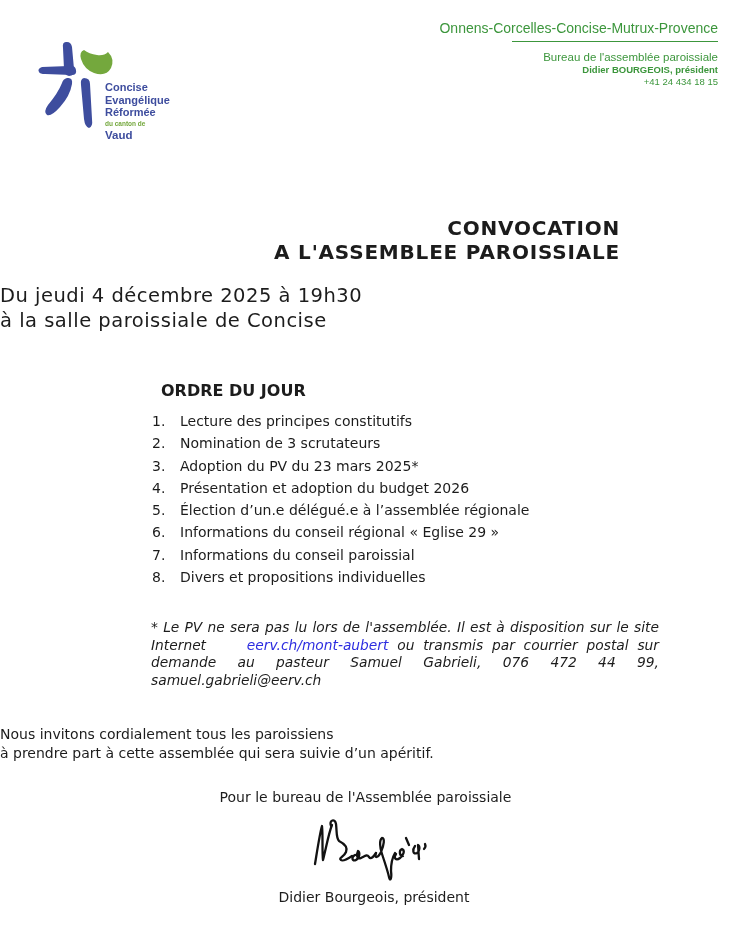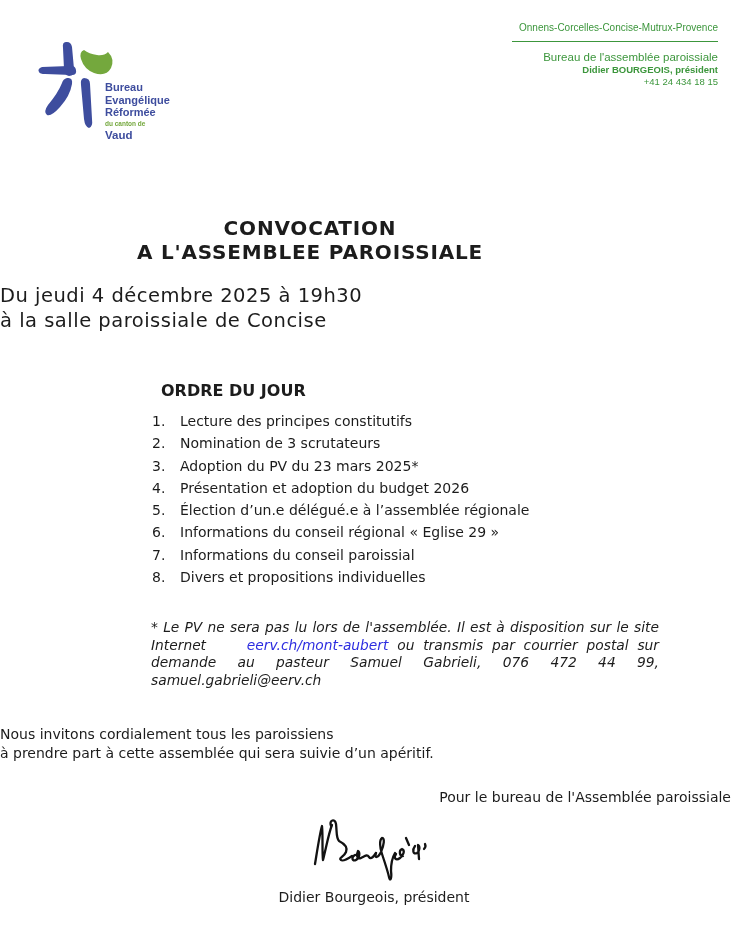--- a/index.html
+++ b/index.html
@@ -12,45 +12,45 @@
   .cross-stroke{fill:var(--logo_blue,#3E4D9E);}
   .leaf{fill:var(--logo_green,#74A83D);}
   .logo-text{position:absolute;left:69px;top:41px;font-family:"Liberation Sans",sans-serif;
              color:var(--logo_blue,#3E4D9E);font-size:11px;line-height:12.5px;font-weight:bold;}
   .logo-text .canton{font-size:6.5px;line-height:8px;color:var(--logo_green,#74A83D);margin-top:1px;}
   .logo-text .vaud{font-size:11.5px;margin-top:1px;}
 
   .letterhead{position:absolute;top:19px;right:30px;width:300px;text-align:right;
               font-family:"Liberation Sans",sans-serif;color:var(--letterhead_green,#3C963C);}
   .lh-title{font-size:17.5px;font-weight:bold;line-height:20px;}
-  .lh-subtitle{font-size:10px;line-height:14px;margin-top:2px;}
+  .lh-subtitle{font-size:14px;line-height:14px;margin-top:2px;}
   .lh-rule{width:206px;margin:6px 0 0 auto;border:0;border-top:1.6px solid var(--letterhead_green,#3C963C);}
   .lh-office{font-size:11.5px;line-height:13px;margin-top:9px;}
   .lh-president{font-size:9.5px;font-weight:bold;line-height:12px;}
   .lh-phone{font-size:9.5px;line-height:12px;}
 
   
-  .doc-title{position:absolute;top:216px;left:0;width:620px;text-align:center;
+  .doc-title{position:absolute;top:216px;left:0;width:620px;text-align:right;
              font-size:20px;font-weight:bold;line-height:24px;letter-spacing:0.8px;}
   .event{position:absolute;top:283px;left:0;width:748px;
          font-size:19.5px;line-height:25px;letter-spacing:0.5px;}
 
   .agenda-heading{position:absolute;top:381px;left:161px;font-size:16px;font-weight:bold;}
   .agenda{position:absolute;top:413px;left:152px;width:520px;}
   .agenda-row{display:flex;height:22.3px;font-size:14px;}
   .agenda-row .num{width:28px;flex:0 0 28px;}
   .agenda-row .txt{flex:1;}
 
   .footnote{position:absolute;top:619px;left:151px;width:508px;
             font-style:italic;font-size:13.8px;line-height:17.6px;text-align:justify;margin:0;}
   .footnote .link{color:var(--link_blue,#2D2DE0);cursor:pointer;margin-left:32px;}
 
   .invitation{position:absolute;top:725px;left:0;width:748px;
               font-size:14px;line-height:18.5px;}
-  .closing-line{position:absolute;top:789px;left:0;width:731px;text-align:right;font-size:14px;}
+  .closing-line{position:absolute;top:789px;left:0;width:731px;text-align:center;font-size:14px;}
   .signature-wrap{position:absolute;top:815px;left:0;width:748px;display:flex;justify-content:center;}
   .signature-wrap svg{display:block;}
   .sig{fill:none;stroke:var(--signature_ink,#121212);stroke-width:2.3;stroke-linecap:round;stroke-linejoin:round;}
   .signatory{position:absolute;top:889px;left:0;width:748px;text-align:center;font-size:14px;}
 </style>
 </head>
 <body>
 
 <div class="page">
 
@@ -61,21 +61,21 @@
 
       <path class="cross-stroke" d="M6 27 Q1 29 3 32 Q4 34 9 34 L36 35 Q41 35 40 30 Q39 25 33 26 L6 27 Z"></path>
 
       <path class="cross-stroke" d="M31 38 Q37 37 36 44 Q34 56 24 67 Q15 77 11 75 Q7 72 12 65 Q22 53 26 43 Q27 39 31 38 Z"></path>
 
       <path class="cross-stroke" d="M48 38 Q44 39 45 45 L48 79 Q49 87 53 88 Q57 87 56 79 L54 44 Q54 38 48 38 Z"></path>
 
       <path class="leaf" d="M48 10 Q43 12 45 19 Q48 29 58 33 Q70 37 75 28 Q79 19 72 12 Q68 16 61 15 Q53 14 48 10 Z"></path>
     </svg>
     <div class="logo-text">
-      <div>Bureau</div>
+      <div>Concise</div>
       <div>Evangélique</div>
       <div>Réformée</div>
       <div class="canton">du canton de</div>
       <div class="vaud">Vaud</div>
     </div>
   </div>
 
   <div class="letterhead">
     <div class="lh-subtitle">Onnens-Corcelles-Concise-Mutrux-Provence</div>
     <hr class="lh-rule">

